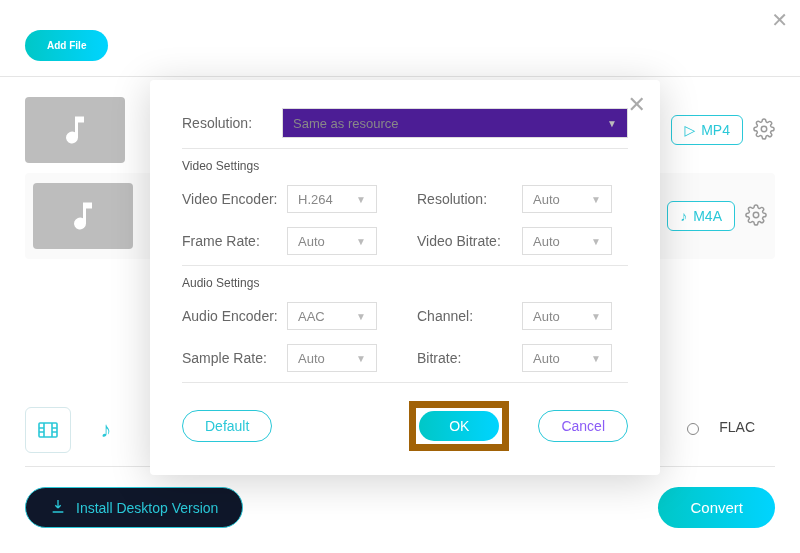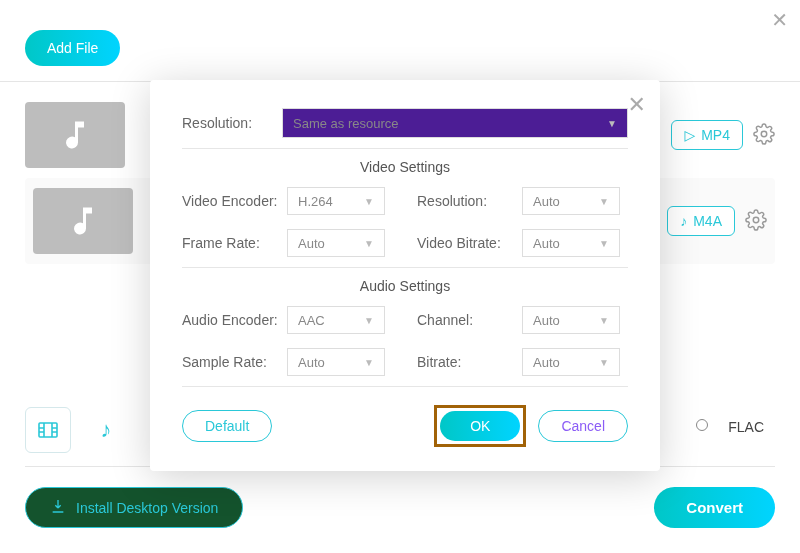--- a/index.html
+++ b/index.html
@@ -1,51 +1,51 @@
 <!DOCTYPE html>
 <html><head>
 <meta charset="utf-8">
 <style>
 *{box-sizing:border-box;margin:0;padding:0;font-family:-apple-system,BlinkMacSystemFont,"Segoe UI",Arial,sans-serif}
 body{width:800px;height:553px;background:#fff;position:relative;overflow:hidden;font-size:14px;color:#555}
 .top-bar{display:flex;align-items:center;padding:30px 25px 15px 25px;border-bottom:1px solid #e5e5e5}
-.add-file-btn{background:linear-gradient(90deg,#00c7c7,#00d4ff);color:#fff;border:none;border-radius:20px;padding:10px 22px;font-size:14px;font-weight:400;cursor:pointer}
+.add-file-btn{background:linear-gradient(90deg,#00c7c7,#00d4ff);color:#fff;border:none;border-radius:20px;padding:10px 22px;font-size:10px;font-weight:700;cursor:pointer}
 .close-x{position:absolute;top:8px;right:12px;color:#aaa;font-size:20px;cursor:pointer;font-weight:300}
 .file-list{padding:10px 25px}
 .file-row{display:flex;align-items:center;padding:10px 0;gap:10px}
 .thumb{width:100px;height:66px;background:#bdbdbd;border-radius:4px;display:flex;align-items:center;justify-content:center;color:#fff}
 .thumb svg{width:36px;height:36px}
 .row-spacer{flex:1}
 .fmt-btn{border:1.5px solid #2ac8d8;color:#2ac8d8;background:#fff;border-radius:6px;padding:6px 12px;font-size:14px;display:flex;align-items:center;gap:6px;cursor:pointer}
 .gear{color:#999;cursor:pointer}
 .gear svg{width:22px;height:22px}
 .bottom-left-icons{position:absolute;left:25px;bottom:100px;display:flex;align-items:center;gap:12px}
 .bl-icon{width:46px;height:46px;border:1px solid #d5e8eb;border-radius:6px;display:flex;align-items:center;justify-content:center;color:#2ac8d8;cursor:pointer}
-.flac-radio{position:absolute;right:36px;bottom:118px;display:flex;align-items:flex-start;gap:20px;color:#444;font-size:14px}
+.flac-radio{position:absolute;right:45px;bottom:118px;display:flex;align-items:flex-end;gap:20px;color:#444;font-size:14px}
 .flac-radio .circle{width:12px;height:12px;border:1.5px solid #888;border-radius:50%}
 .footer{position:absolute;bottom:25px;left:25px;right:25px;display:flex;align-items:center;justify-content:space-between;border-top:1px solid #e5e5e5;padding-top:20px}
-.install-btn{border:1.5px solid #2ac8d8;color:#2ac8d8;background:#14532d;border-radius:22px;padding:10px 24px;font-size:14px;display:flex;align-items:center;gap:10px;cursor:pointer}
-.convert-btn{background:linear-gradient(90deg,#00c7c7,#00d4ff);color:#fff;border:none;border-radius:22px;padding:12px 32px;font-size:15px;font-weight:700;cursor:pointer}
+.install-btn{border:1.5px solid #2ac8d8;color:#2ac8d8;background:#0f172a;border-radius:22px;padding:10px 24px;font-size:14px;display:flex;align-items:center;gap:10px;cursor:pointer}
+.convert-btn{background:linear-gradient(90deg,#00c7c7,#00d4ff);color:#fff;border:none;border-radius:22px;padding:12px 32px;font-size:15px;font-weight:400;cursor:pointer}
 
 .modal{position:absolute;left:150px;top:80px;width:510px;background:#fff;box-shadow:0 6px 40px rgba(0,0,0,0.18);border-radius:4px;padding:28px 32px 24px 32px}
 .modal-close{position:absolute;top:12px;right:14px;color:#aaa;font-size:22px;cursor:pointer;font-weight:300}
 .row{display:flex;align-items:center;margin-bottom:10px}
 .label{width:100px;color:#666;font-size:14px}
 .wide-select{flex:1;height:30px;border:1px solid #ddd;background:#4c1d95;color:#888;padding:0 10px;font-size:13px;display:flex;align-items:center;justify-content:space-between;cursor:pointer}
 .tri{color:#bbb;font-size:10px}
 .divider{border:none;border-top:1px solid #e6e6e6;margin:6px 0 10px 0}
-.section-title{text-align:center;color:#555;font-size:14px;margin-bottom:12px}
+.section-title{text-align:left;color:#555;font-size:12px;margin-bottom:12px}
 .grid2{display:grid;grid-template-columns:1fr 1fr;column-gap:24px;row-gap:14px;margin-bottom:10px}
 .cell{display:flex;align-items:center}
 .cell .label{width:105px}
-.small-select{width:98px;height:28px;border:1px solid #ddd;background:#fff;color:#888;padding:0 10px;font-size:13px;display:flex;align-items:center;justify-content:space-between;cursor:pointer}
+.small-select{width:90px;height:28px;border:1px solid #ddd;background:#fff;color:#888;padding:0 10px;font-size:13px;display:flex;align-items:center;justify-content:space-between;cursor:pointer}
 .modal-footer{display:flex;align-items:center;margin-top:18px}
 .default-btn{border:1.5px solid #2ac8d8;color:#2ac8d8;background:#fff;border-radius:18px;padding:7px 22px;font-size:14px;cursor:pointer}
 .mf-spacer{flex:1}
-.ok-wrap{border:3px solid #a16207;padding:3px;margin-right:12px}
+.ok-wrap{border:7px solid #a16207;padding:3px;margin-right:29px}
 .ok-btn{background:linear-gradient(90deg,#00c7c7,#00d4ff);color:#fff;border:none;border-radius:18px;padding:7px 30px;font-size:14px;cursor:pointer}
 .cancel-btn{border:1.5px solid #2ac8d8;color:#8b5cf6;background:#fff;border-radius:18px;padding:7px 22px;font-size:14px;cursor:pointer}
 </style>
 </head>
 <body>
 
 <span class="close-x">✕</span>
 
 <div class="top-bar">
   <button class="add-file-btn">Add File</button>

